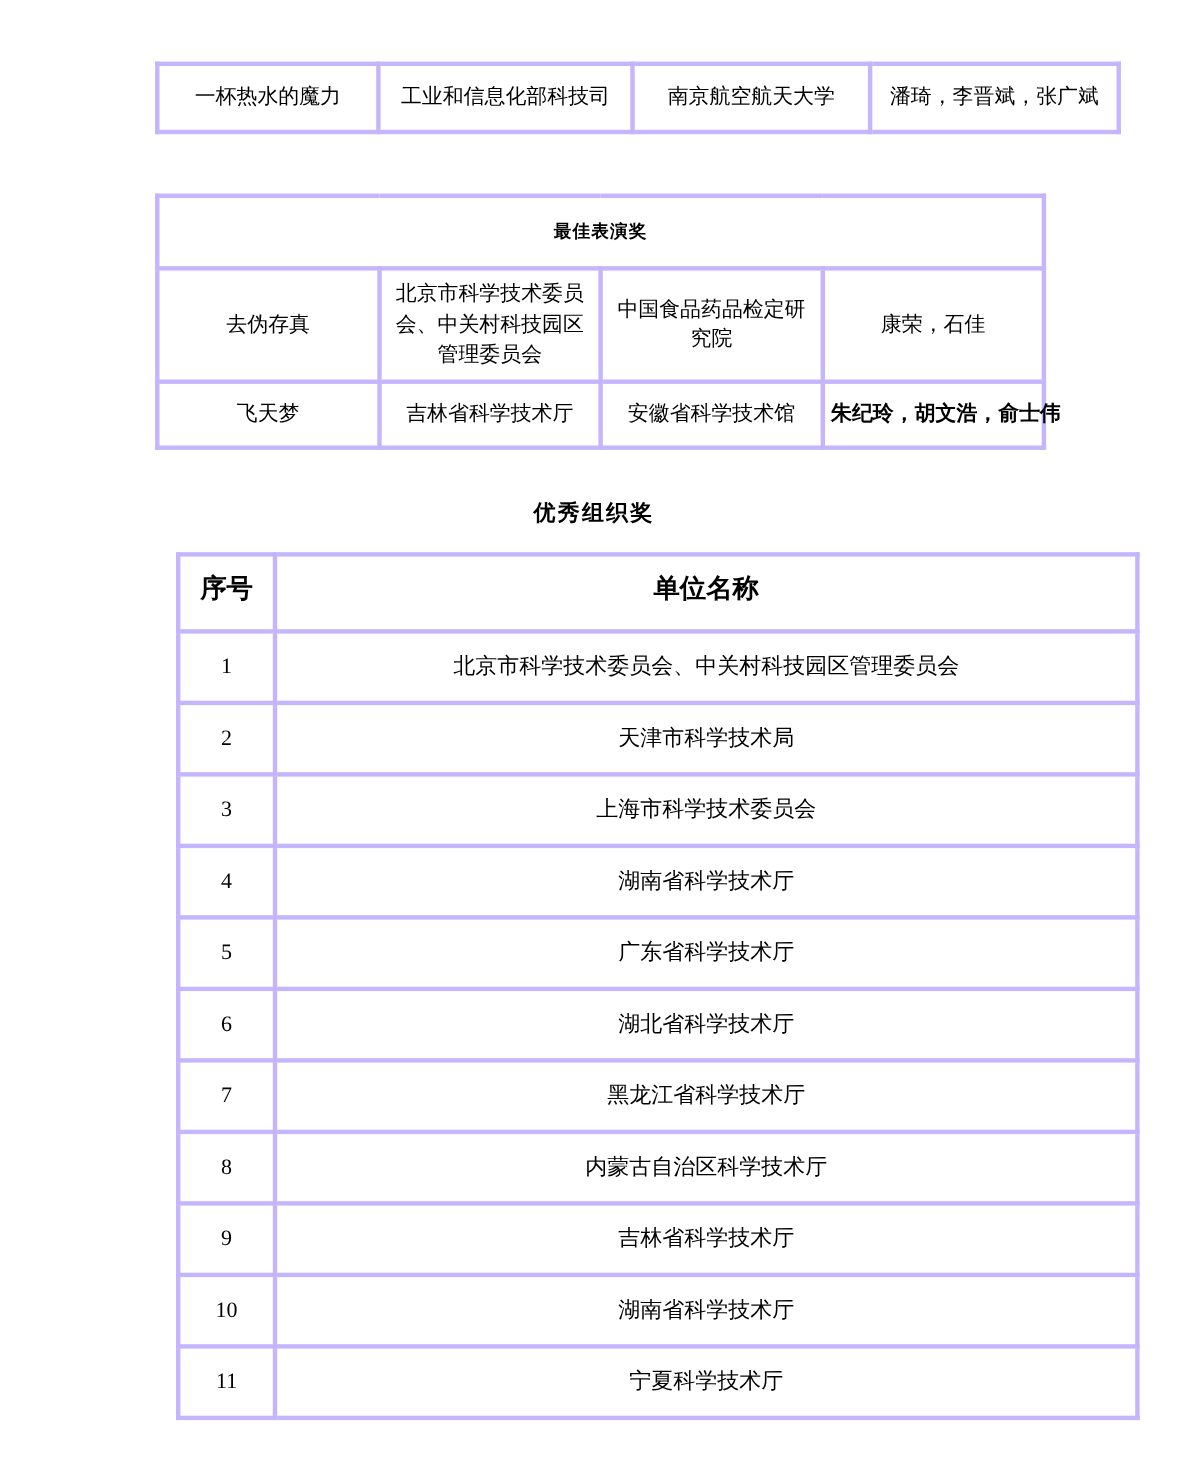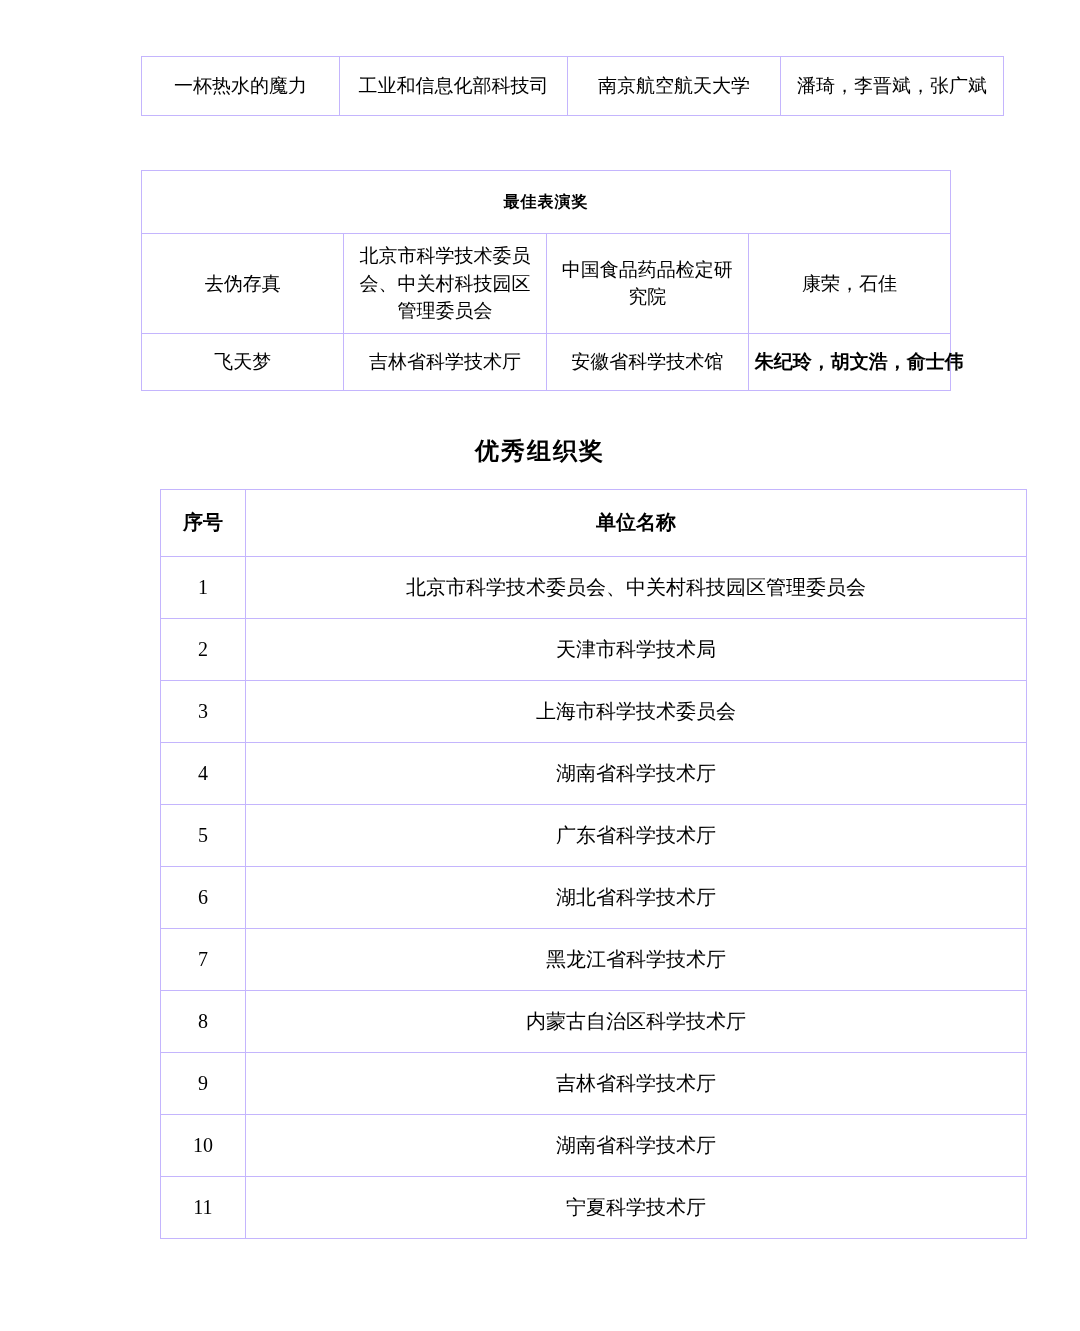--- a/index.html
+++ b/index.html
@@ -20,21 +20,21 @@
     box-sizing: border-box;
     padding: 0;
   }
 
   
   table {
     border-collapse: collapse;
     table-layout: fixed;
   }
   table td, table th {
-    border: 1px solid #c4b5fd;
+    border: 4px solid #c4b5fd;
     text-align: center;
     vertical-align: middle;
     font-weight: normal;
     font-size: 19px;
     line-height: 1.45;
     padding: 8px 6px;
     font-family: "Liberation Serif", "DejaVu Serif", serif;
   }
 
   
@@ -70,36 +70,37 @@
     height: 40px;
   }
   .p-col-a { width: 137px; }
   .p-col-b { width: 233px; }
   .p-col-c { width: 212px; }
   .p-col-d { width: 228px; }
 
   
   .section-heading {
     text-align: center;
-    font-size: 24px;
+    font-size: 20px;
     font-weight: bold;
     letter-spacing: 2px;
     margin: 44px 0 22px 0;
     font-family: "Liberation Serif", "DejaVu Serif", serif;
   }
 
   
   .table-org {
     width: 840px;
     margin: 0 0 0 160px;
   }
   .table-org .head td {
-    font-size: 20px;
+    font-size: 24px;
     font-weight: bold;
     height: 50px;
+    font-family: Liberation Mono, monospace;
   }
   .table-org td {
     height: 45px;
     font-size: 20px;
   }
   .o-col-no { width: 72px; }
   .o-col-name { width: 768px; }
 
   .nowrap { white-space: nowrap; font-weight: bold; }
 </style>

